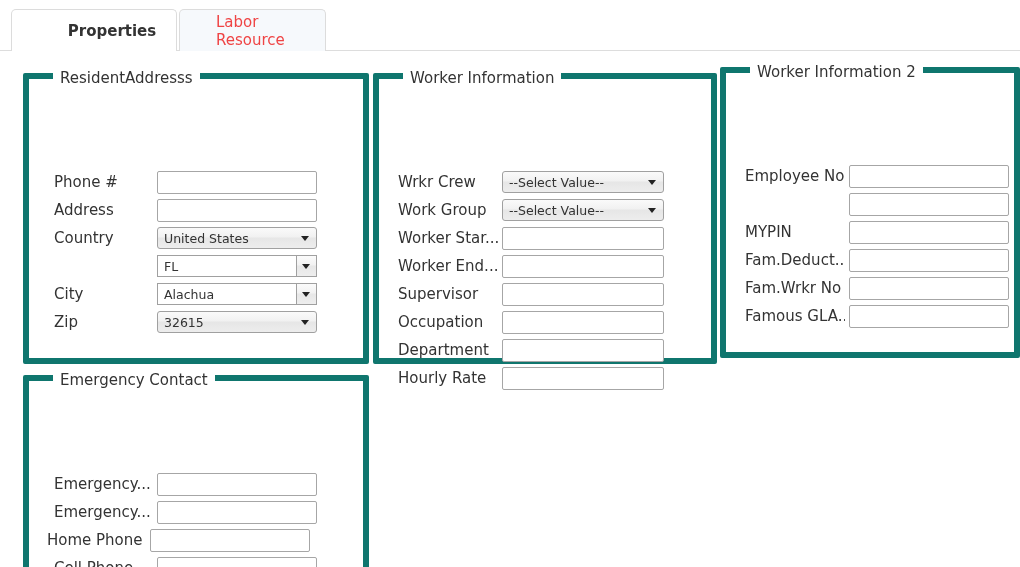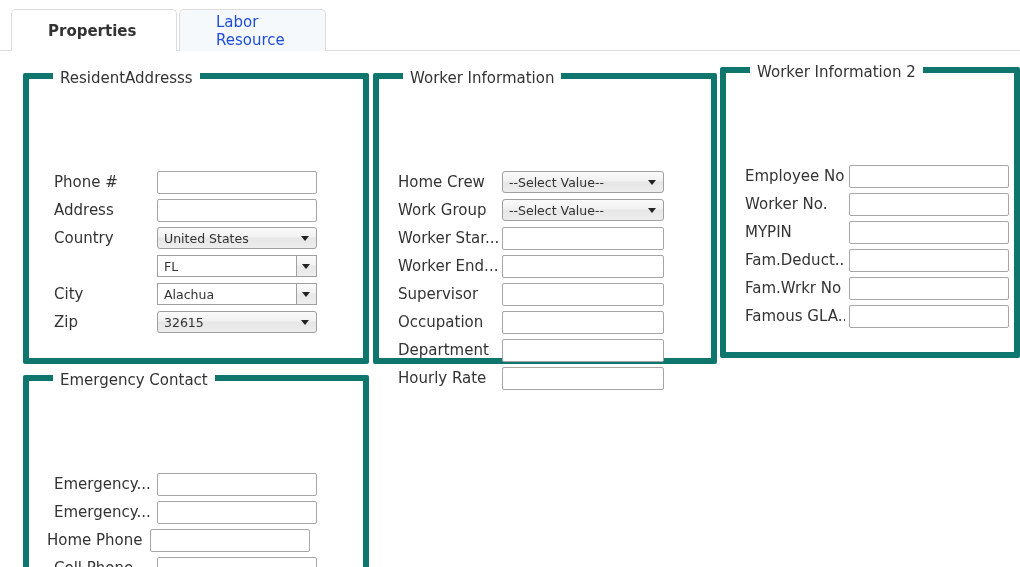--- a/index.html
+++ b/index.html
@@ -31,20 +31,21 @@
   .tab {
     position: absolute;
     top: 9px;
     height: 42px;
     box-sizing: border-box;
     border: 1px solid #dcdcdc;
     border-bottom: none;
     border-radius: 5px 5px 0 0;
     display: flex;
     align-items: center;
+    justify-content: center;
     cursor: pointer;
     font-size: 15px;
     color: #333333;
     user-select: none;
     padding-left: 36px;
   }
   .tab-active {
     left: 11px;
     width: 166px;
     background: #ffffff;
@@ -57,21 +58,21 @@
     left: 0;
     right: 0;
     bottom: -1px;
     height: 2px;
     background: #ffffff;
   }
   .tab-inactive {
     left: 179px;
     width: 147px;
     background: #f6f9fc;
-    color: #1d4ed8;
+    color: #ef4444;
     z-index: 2;
   }
 
   
   .panel {
     position: absolute;
     left: 0;
     top: 51px;
     width: 1020px;
     height: 516px;
@@ -264,21 +265,21 @@
             <span class="caret"></span>
           </div>
         </div>
       </div>
   </fieldset>
 
   <fieldset class="fs" id="fs-worker1">
     <div class="fs-legend">Worker Information</div>
     <div class="rows">
         <div class="row" style="left: 19px; top: 91px; width: 266px;">
-          <div class="lbl" style="width: 100px;">Home Crew</div>
+          <div class="lbl" style="width: 100px;">Wrkr Crew</div>
           <div class="sel" style="width: 162px; margin-left: auto;">
             <span class="sel-text">--Select Value--</span>
             <span class="caret"></span>
           </div>
         </div>
         <div class="row" style="left: 19px; top: 119px; width: 266px;">
           <div class="lbl" style="width: 100px;">Work Group</div>
           <div class="sel" style="width: 162px; margin-left: auto;">
             <span class="sel-text">--Select Value--</span>
             <span class="caret"></span>
@@ -312,21 +313,20 @@
   </fieldset>
 
   <fieldset class="fs" id="fs-worker2">
     <div class="fs-legend">Worker Information 2</div>
     <div class="rows">
         <div class="row" style="left: 19px; top: 91px; width: 264px;">
           <div class="lbl" style="width: 100px;">Employee No.</div>
           <input type="text" class="txt" style="width: 160px; margin-left: auto;">
         </div>
         <div class="row" style="left: 19px; top: 119px; width: 264px;">
-          <div class="lbl" style="width: 100px;">Worker No.</div>
           <input type="text" class="txt" style="width: 160px; margin-left: auto;">
         </div>
         <div class="row" style="left: 19px; top: 147px; width: 264px;">
           <div class="lbl" style="width: 100px;">MYPIN</div>
           <input type="text" class="txt" style="width: 160px; margin-left: auto;">
         </div>
         <div class="row" style="left: 19px; top: 175px; width: 264px;">
           <div class="lbl" style="width: 100px;">Fam.Deduct...</div>
           <input type="text" class="txt" style="width: 160px; margin-left: auto;">
         </div>

